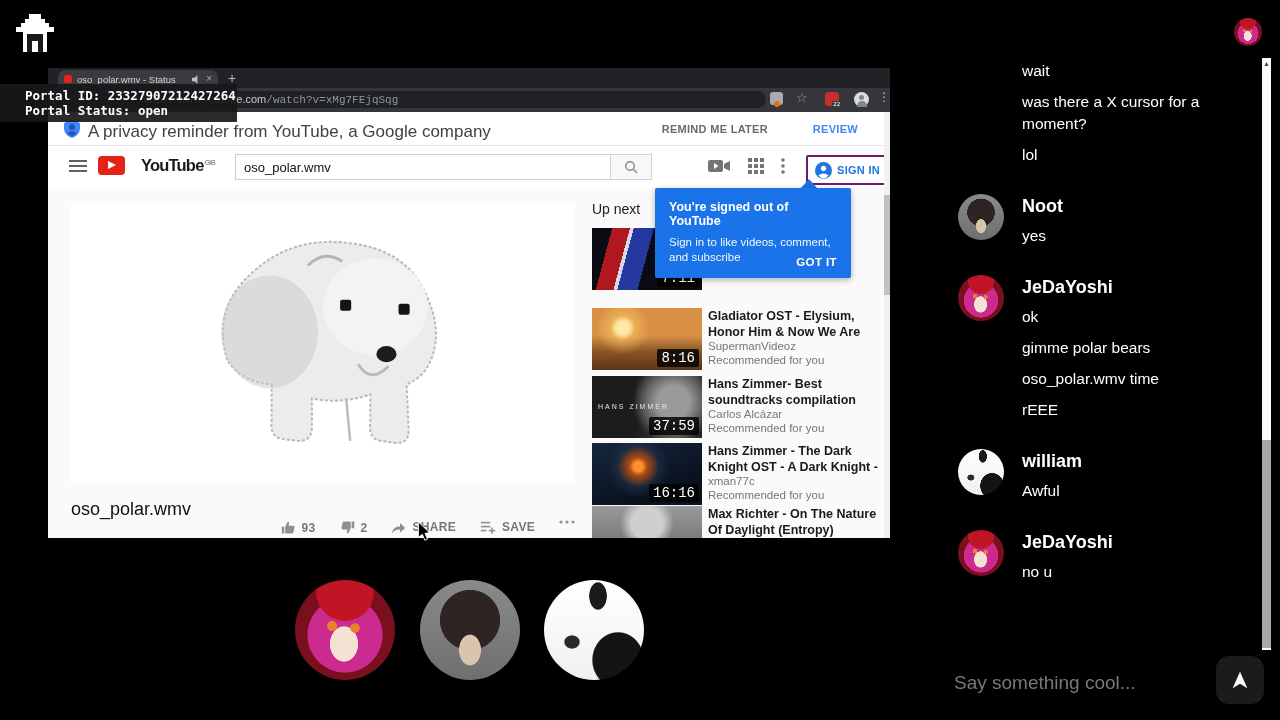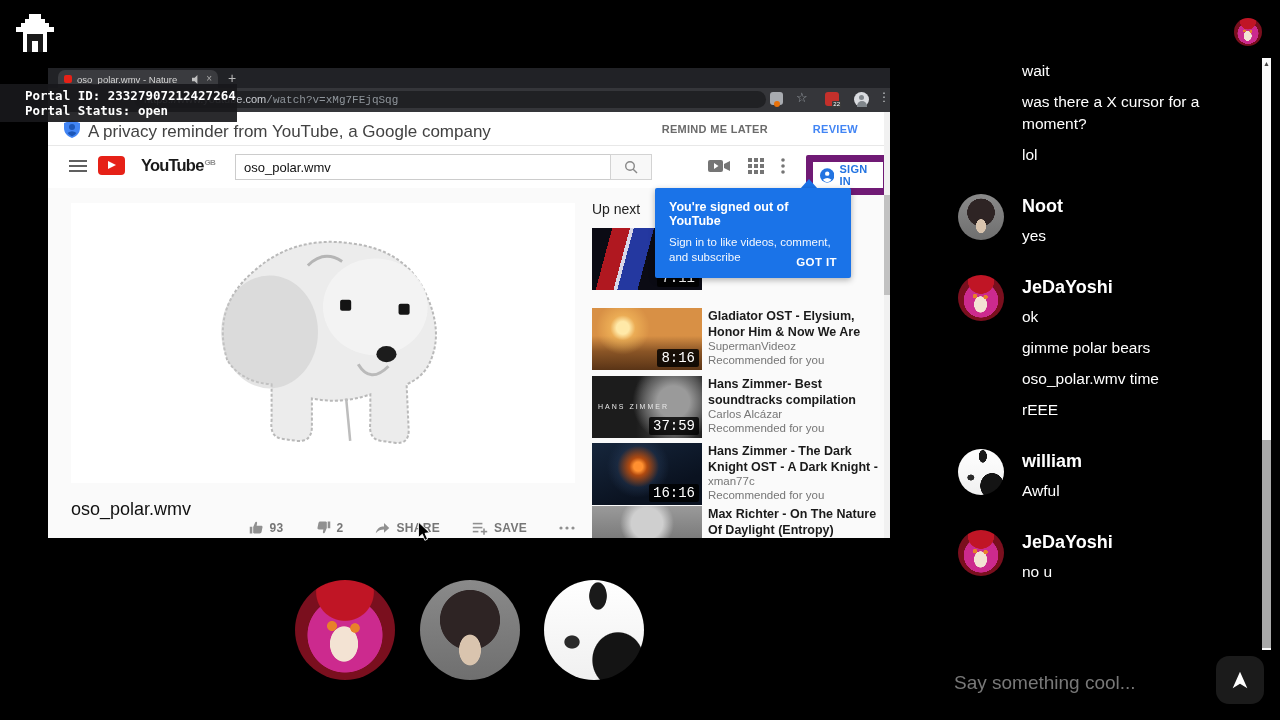--- a/index.html
+++ b/index.html
@@ -59,30 +59,30 @@
                     border-top:4.5px solid transparent;border-bottom:4.5px solid transparent;}
   .logo-text{font-size:16.5px;font-weight:bold;letter-spacing:-0.8px;color:#1a1a1a;}
   .logo-region{font-size:8px;color:#909090;vertical-align:super;margin-left:1px;}
   .searchbox{position:absolute;left:187px;top:86px;width:376px;height:26px;border:1px solid #ccc;
              box-sizing:border-box;background:#fff;}
   .searchbox input{width:100%;height:100%;border:none;outline:none;font-size:13px;color:#111;
                    padding:0 8px;box-sizing:border-box;font-family:"Liberation Sans",sans-serif;background:transparent;}
   .searchbtn{position:absolute;left:562px;top:86px;width:42px;height:26px;background:#f8f8f8;
              border:1px solid #d3d3d3;box-sizing:border-box;display:flex;align-items:center;justify-content:center;}
   .hd-ic{position:absolute;top:90px;}
-  .signin{position:absolute;left:758px;top:87px;width:62px;height:26px;border:7px solid #701a75;
+  .signin{position:absolute;left:758px;top:87px;width:62px;height:26px;border:2px solid #701a75;
           border-radius:2px;display:flex;align-items:center;gap:5px;padding:0 7px;box-sizing:content-box;
           width:auto;}
   .signin-txt{color:#2374e1;font-size:11px;font-weight:bold;letter-spacing:.3px;}
 
   .player{position:absolute;left:23px;top:135px;width:504px;height:280px;background:#fff;}
   .vtitle{position:absolute;left:23px;top:431px;font-size:18px;color:#111;}
   .vmeta{position:absolute;left:23px;top:472px;font-size:12.5px;color:#767676;}
   .actions{position:absolute;left:23px;top:452px;width:504px;display:flex;justify-content:flex-end;
-           gap:32px;align-items:center;color:#767676;font-size:12px;font-weight:bold;letter-spacing:.3px;}
+           gap:24px;align-items:flex-start;color:#767676;font-size:12px;font-weight:bold;letter-spacing:.3px;}
   .pair{display:flex;align-items:center;gap:6px;}
 
   .upnext-label{position:absolute;left:544px;top:133px;font-size:14px;color:#212121;}
   .un-item{position:absolute;left:544px;width:292px;height:64px;}
   .un-thumb{position:absolute;left:0;top:0;width:110px;height:62px;}
   .un-dur{position:absolute;right:3px;bottom:3px;background:rgba(0,0,0,.82);color:#fff;font-size:14px;
           padding:1px 4px;border-radius:2px;font-family:Liberation Mono, monospace;}
   .un-info{position:absolute;left:116px;top:0;width:176px;}
   .un-title{font-size:12.5px;font-weight:600;color:#1a1a1a;line-height:16px;max-height:32px;overflow:hidden;}
   .un-ch{font-size:11.5px;color:#767676;margin-top:0;}
@@ -160,21 +160,21 @@
       <rect x="6" y="9" width="7" height="8" fill="#1a1a1a"></rect>
       <rect x="8" y="12" width="3" height="5" fill="#fff"></rect>
     </svg>
   </div>
   <div class="top-avatar avatar-jedayoshi" title="JeDaYoshi"></div>
 
   <div class="browser">
     <div class="tabstrip">
       <div class="tab">
         <div class="tab-fav"></div>
-        <div class="tab-title">oso_polar.wmv - Nature</div>
+        <div class="tab-title">oso_polar.wmv - Status</div>
         <svg width="9" height="9" viewBox="0 0 10 10">
           <polygon points="0,3 3,3 6,0 6,10 3,7 0,7" fill="#c0c0c0"></polygon>
         </svg>
         <div class="tab-close">×</div>
       </div>
       <div class="newtab">+</div>
     </div>
 
     <div class="toolbar">
       <div class="nav-ic" style="left:12px;">‹</div>

